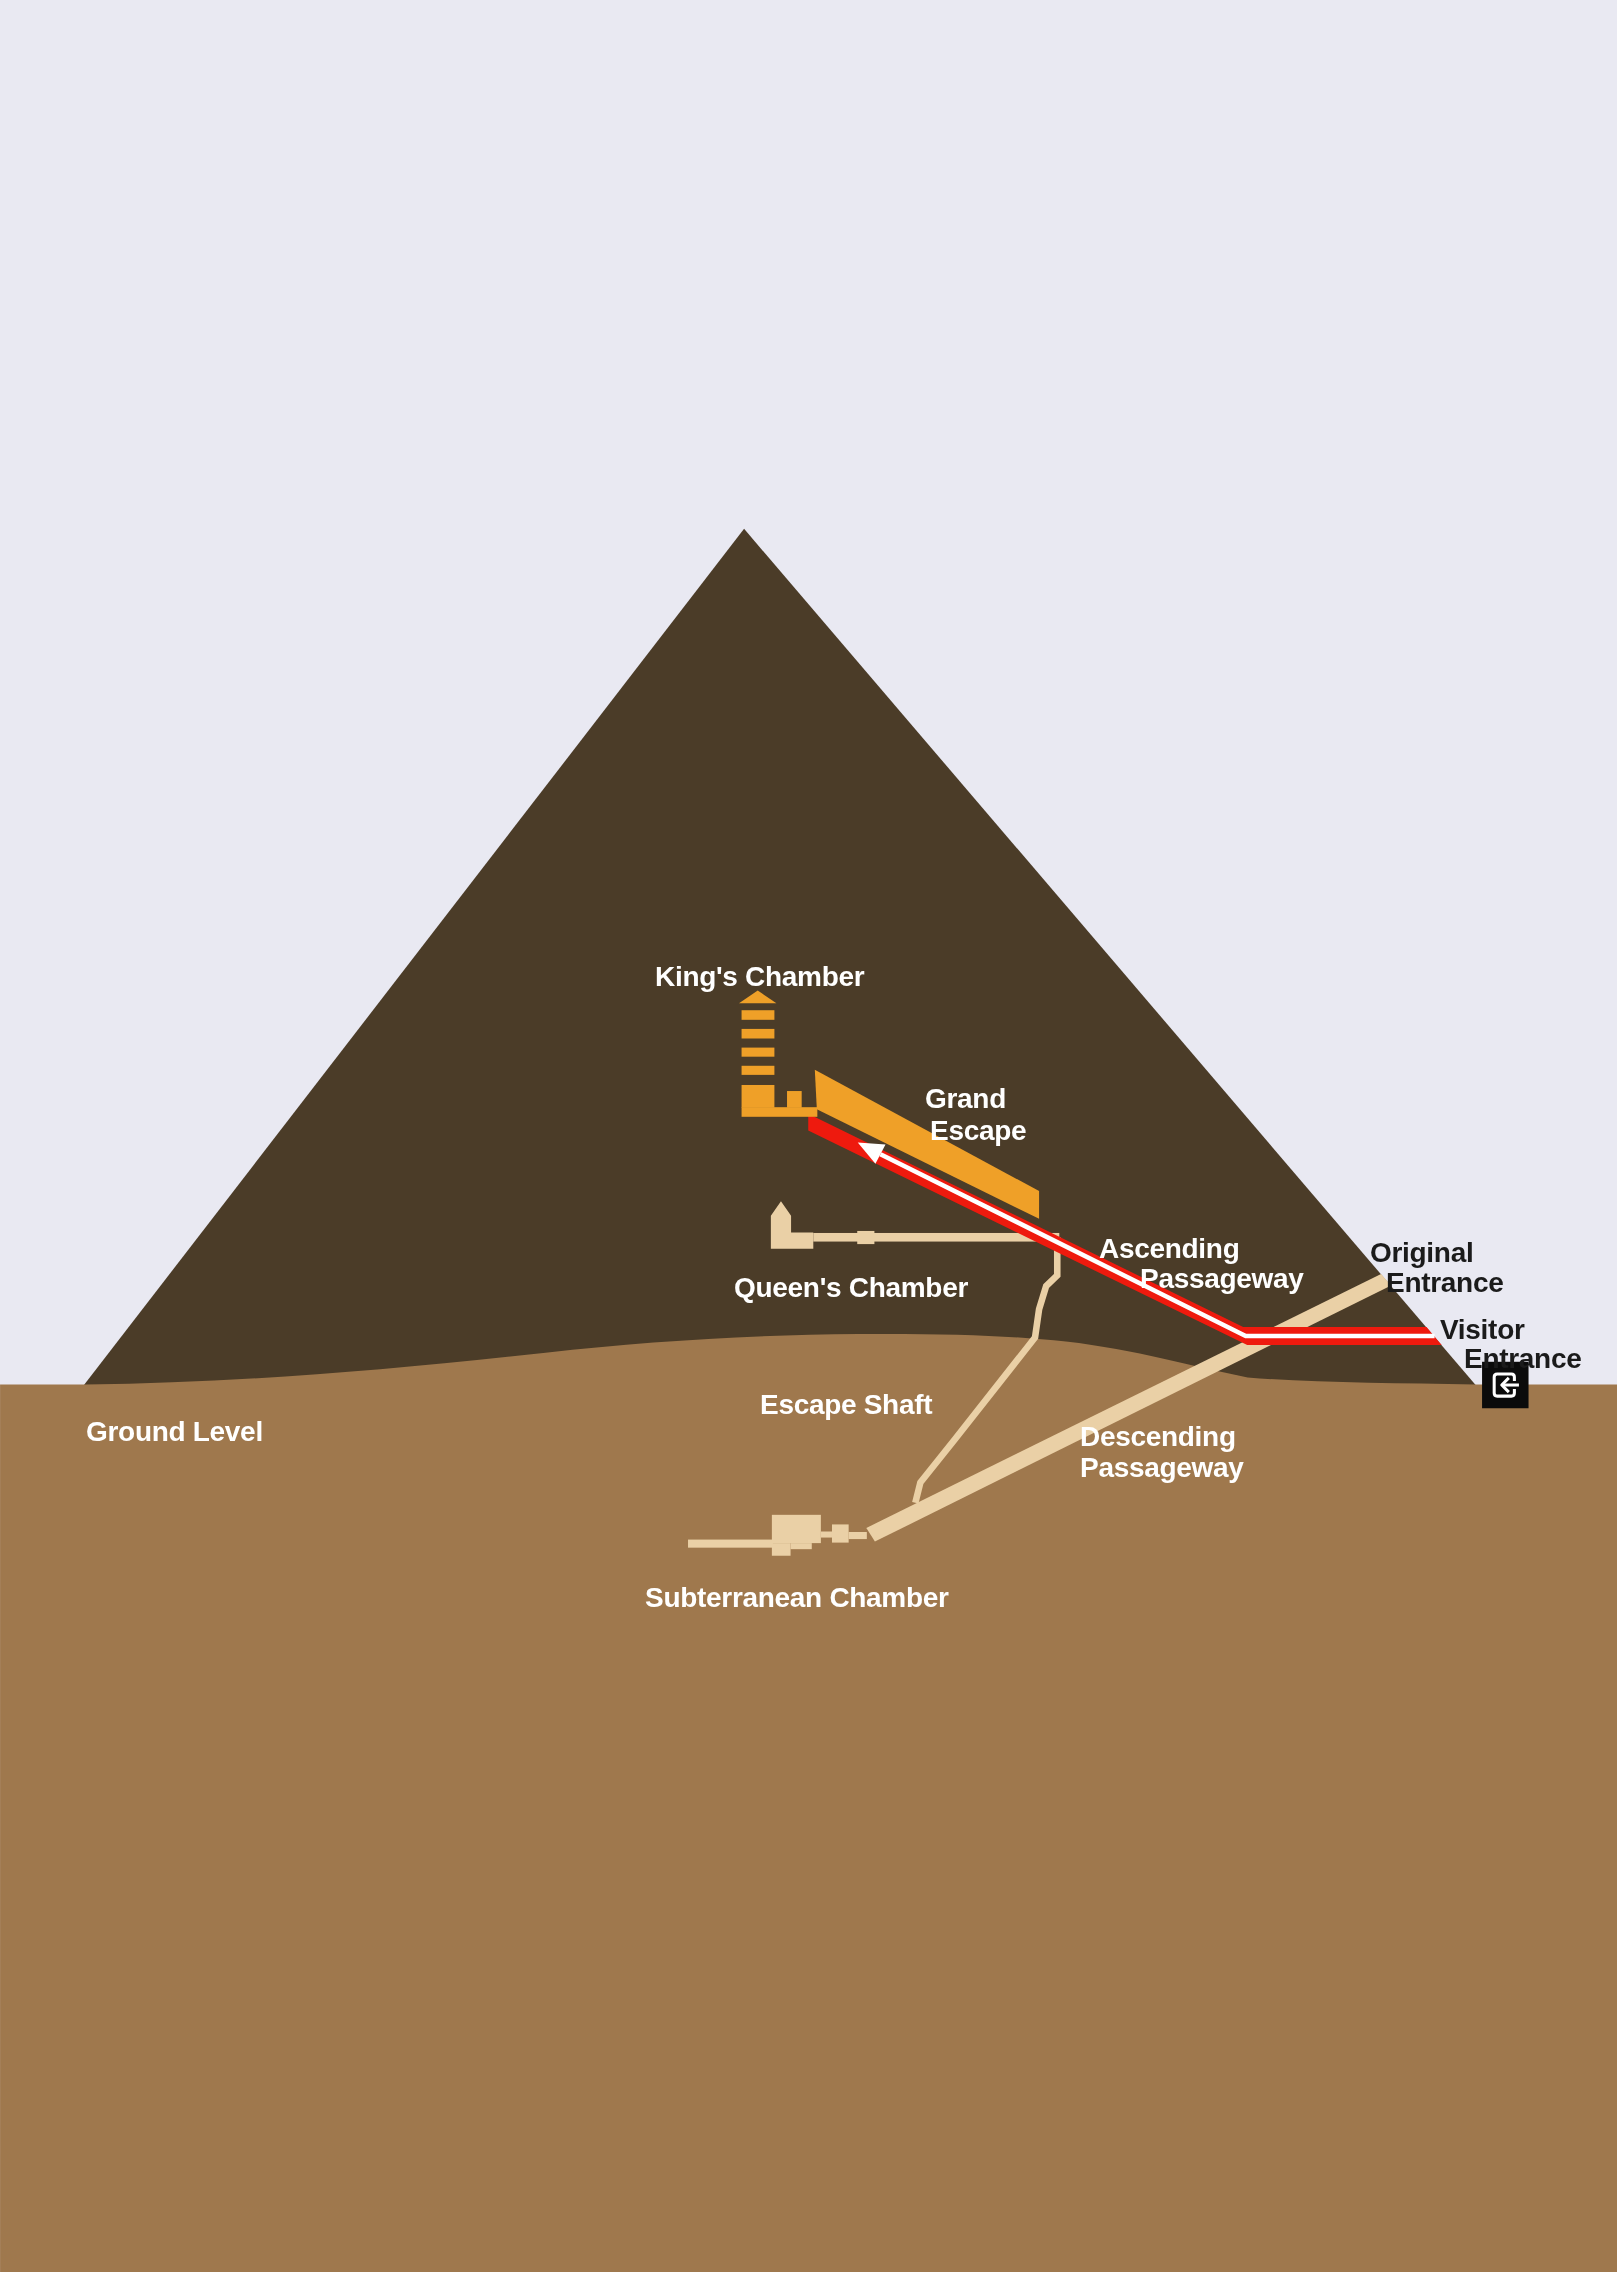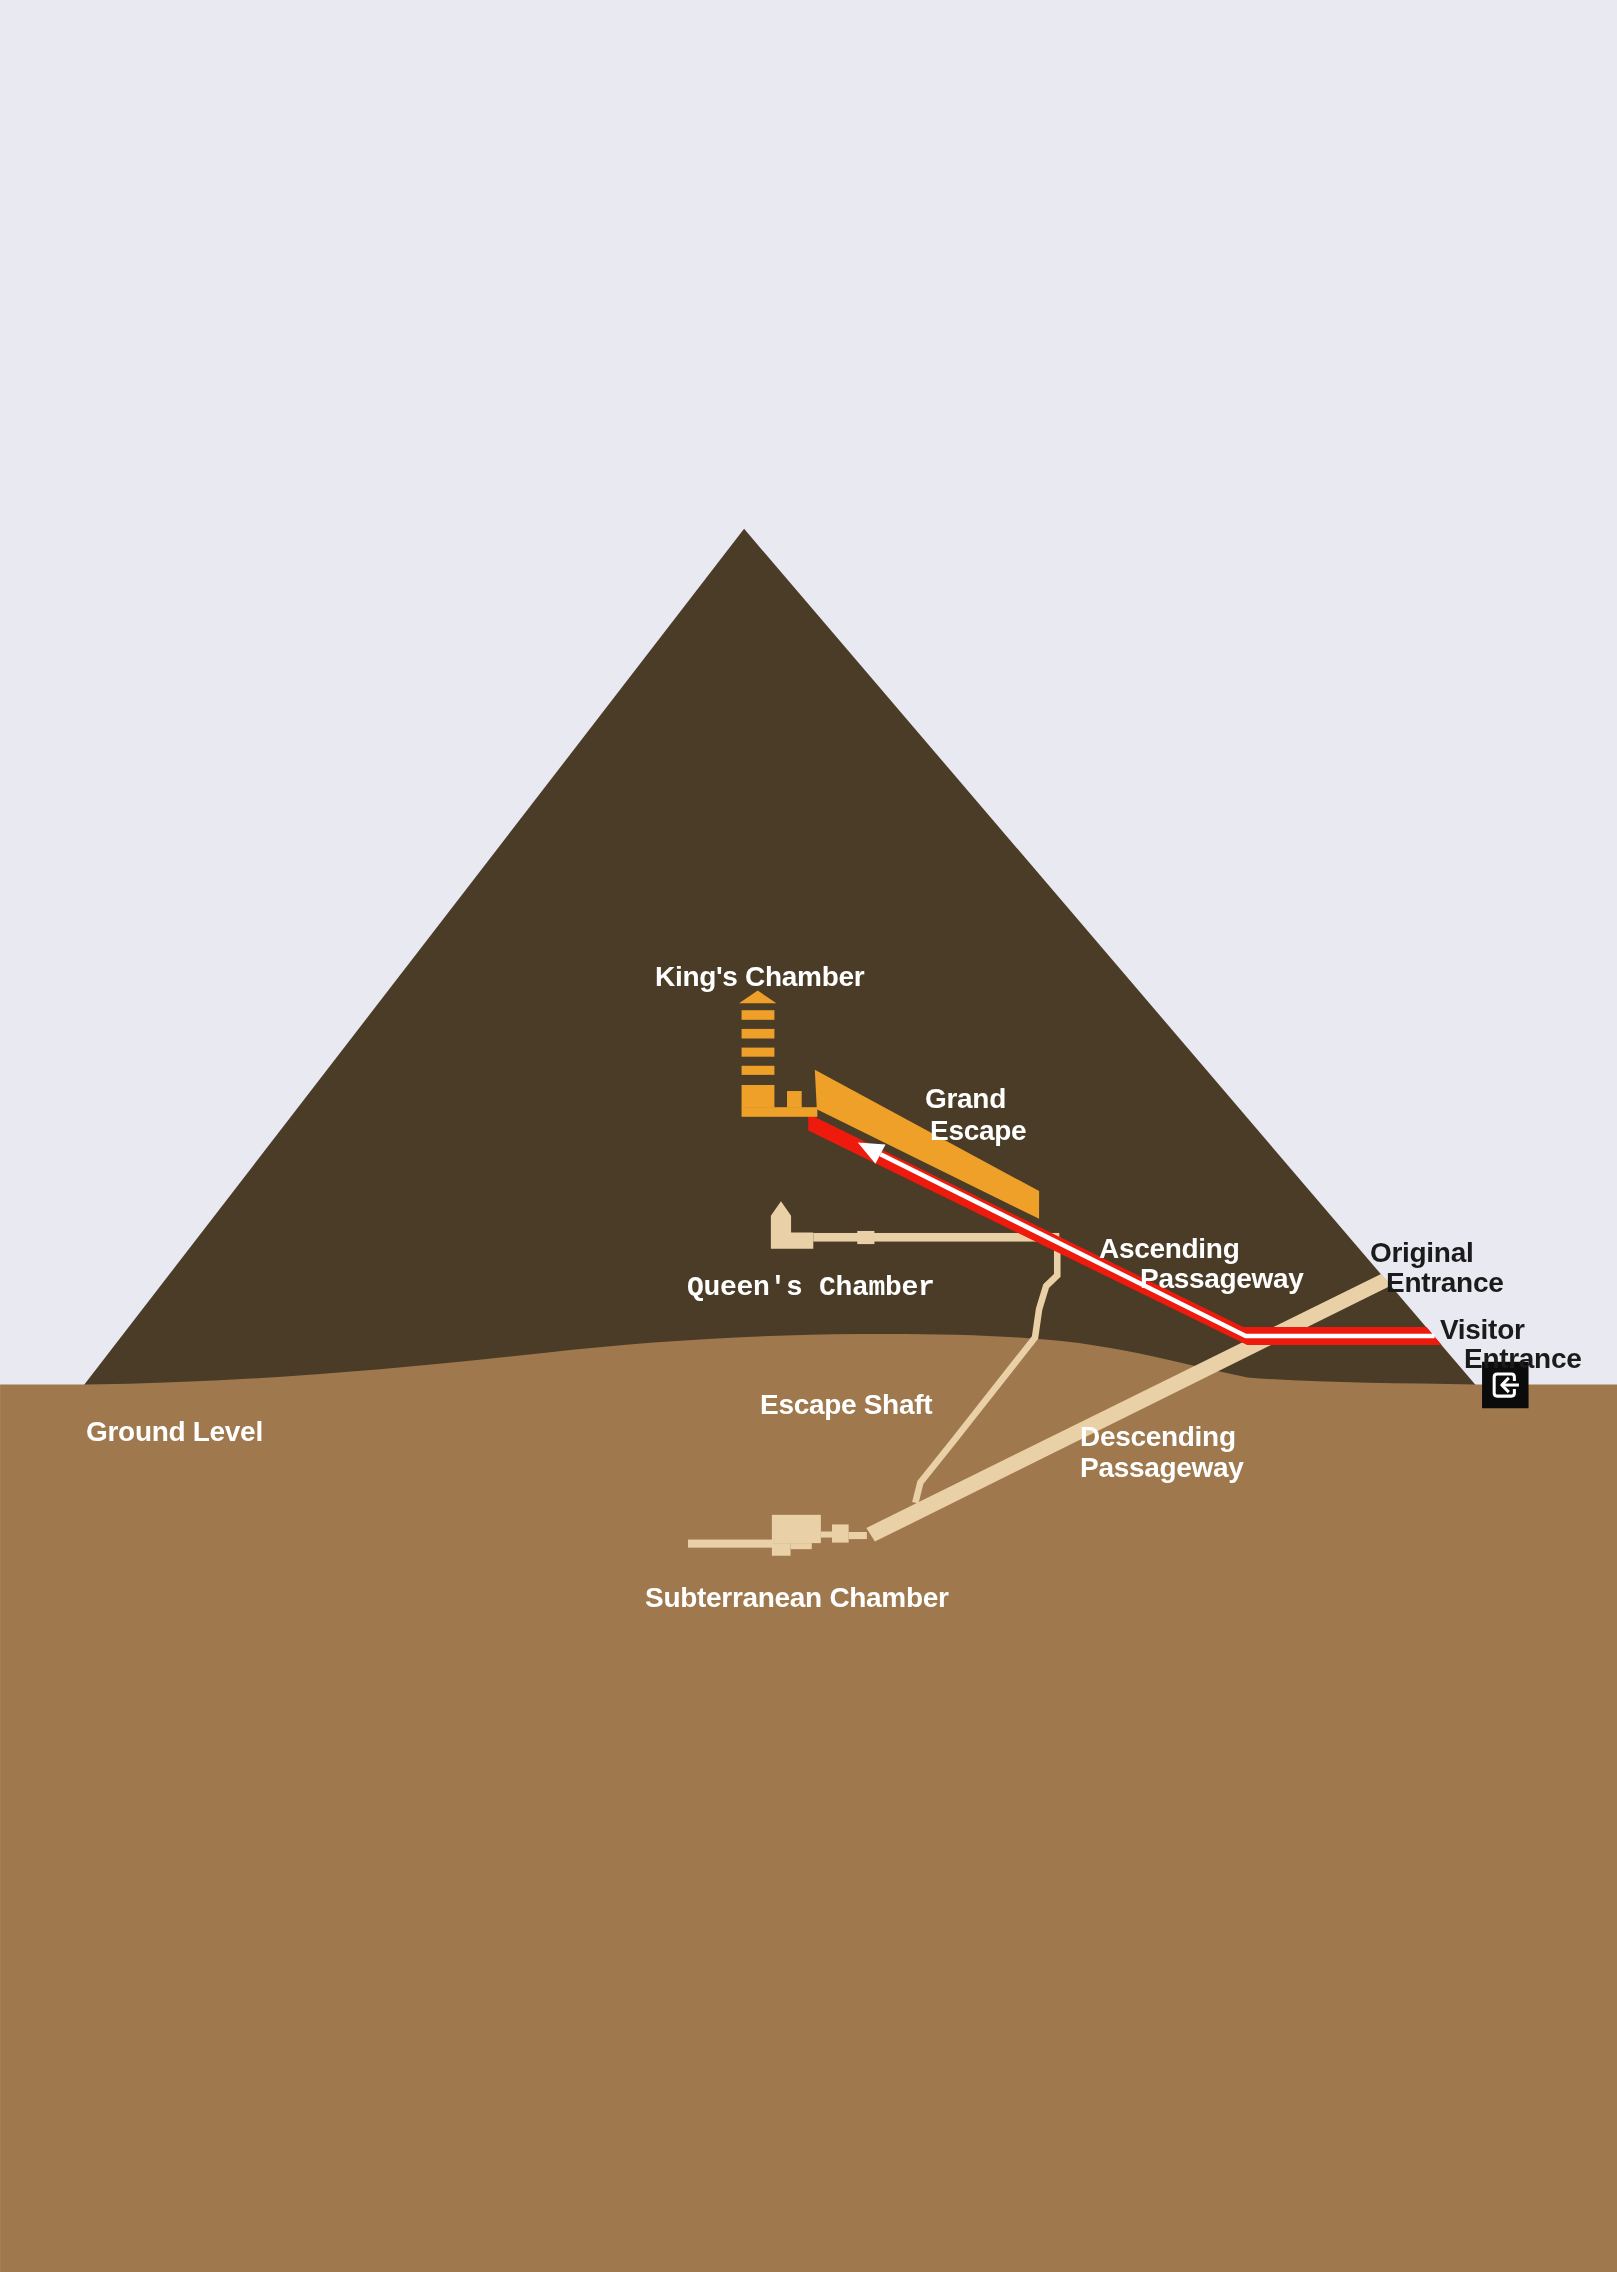--- a/index.html
+++ b/index.html
@@ -25,21 +25,21 @@
     white-space: nowrap;
     margin-top: 20px;
   }
   .lbl.light { color: var(--c-label_light, #ffffff); }
   .lbl.dark  { color: var(--c-label_dark, #1b1b1b); }
 
   
   .pos-kings        { left: 655px; top: 942px; }
   .pos-grand        { left: 925px; top: 1064px; }
   .pos-gallery      { left: 930px; top: 1096px; }
-  .pos-queens       { left: 687px; top: 1253px; font-family: Liberation Mono, monospace; }
+  .pos-queens       { left: 734px; top: 1253px; }
   .pos-ascending1   { left: 1099px; top: 1214px; }
   .pos-ascending2   { left: 1140px; top: 1244px; }
   .pos-original1    { left: 1370px; top: 1218px; }
   .pos-original2    { left: 1386px; top: 1248px; }
   .pos-visitor1     { left: 1440px; top: 1295px; }
   .pos-visitor2     { left: 1464px; top: 1324px; }
   .pos-groundlevel  { left: 86px;  top: 1397px; }
   .pos-escape       { left: 760px; top: 1370px; }
   .pos-descending1  { left: 1080px; top: 1402px; }
   .pos-descending2  { left: 1080px; top: 1433px; }

